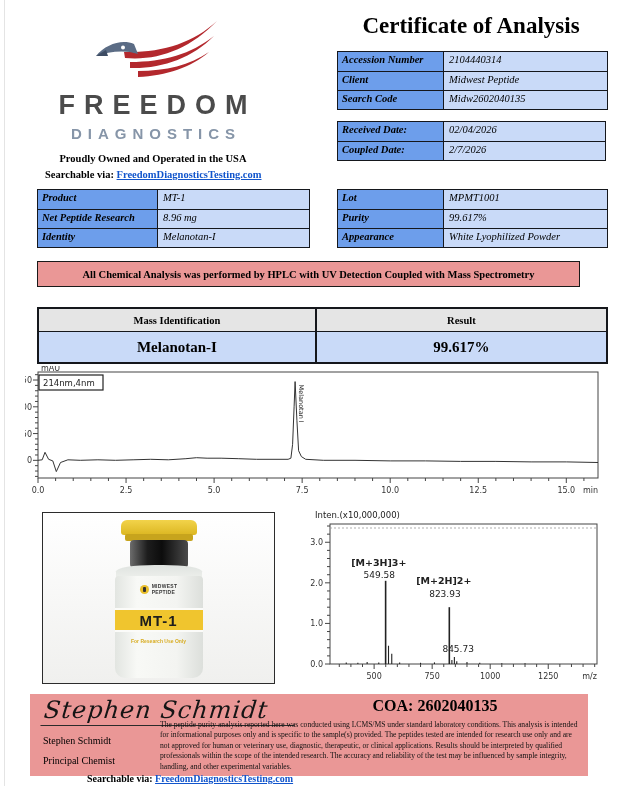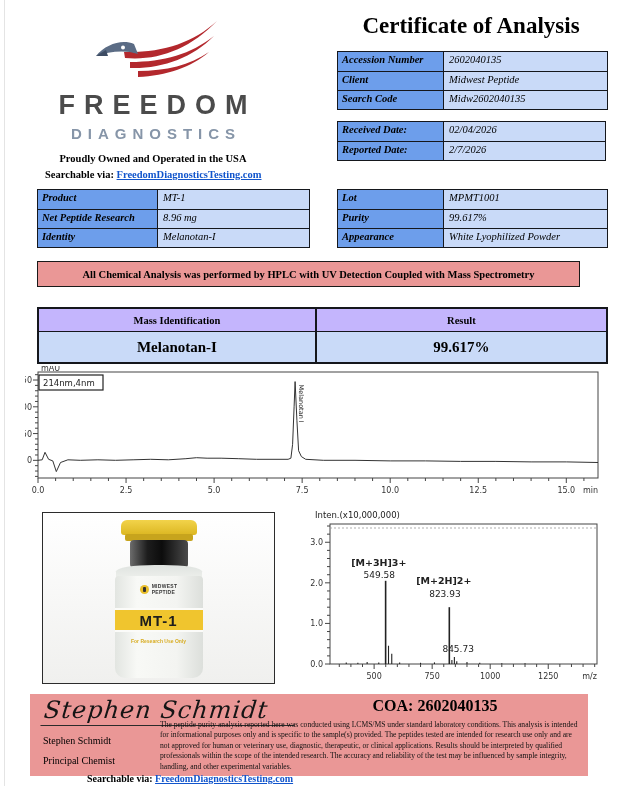--- a/index.html
+++ b/index.html
@@ -42,21 +42,21 @@
   #lot-table   .kv-label { width:106px; }
 
   
   #method-banner { position:absolute; left:37px; top:261px; width:543px; height:26px;
     background:#ea9796; border:1.6px solid #1a1a1a; display:flex; align-items:center;
     justify-content:center; font-weight:700; font-size:10.5px; text-align:center; padding:0 14px; }
 
   
   #mass-table { position:absolute; left:37px; top:307px; width:571px; border:2px solid #15171c; }
   .mt-row { display:flex; }
-  .mt-head { height:22px; background:#c4b5fd; }
+  .mt-head { height:22px; background:#e5e5e5; }
   .mt-data { height:31px; background:#c9daf8; border-top:1.6px solid #15171c; }
   .mt-cell { display:flex; align-items:center; justify-content:center; }
   .mt-c1 { width:49%; border-right:2px solid #15171c; }
   .mt-c2 { flex:1; }
   .mt-head .mt-cell { font-weight:700; font-size:10.5px; }
   .mt-data .mt-cell { font-weight:700; font-size:15px; }
 
   
   #chrom-wrap { position:absolute; left:25px; top:366px; width:585px; height:134px; }
   #ms-wrap    { position:absolute; left:287px; top:507px; width:325px; height:182px; }
@@ -131,38 +131,38 @@
   <div id="searchable-top">
     <span>Searchable via:</span>
     <span class="doclink">FreedomDiagnosticsTesting.com</span>
   </div>
 
   <div id="coa-title">Certificate of Analysis</div>
 
   <div id="info-table" class="kv-table">
       <div class="kv-row">
         <div class="kv-label">Accession Number</div>
-        <div class="kv-value">2602040135</div>
+        <div class="kv-value">2104440314</div>
       </div>
       <div class="kv-row">
         <div class="kv-label">Client</div>
         <div class="kv-value">Midwest Peptide</div>
       </div>
       <div class="kv-row">
         <div class="kv-label">Search Code</div>
         <div class="kv-value">Midw2602040135</div>
       </div>
     </div>
   <div id="dates-table" class="kv-table">
       <div class="kv-row">
         <div class="kv-label">Received Date:</div>
         <div class="kv-value">02/04/2026</div>
       </div>
       <div class="kv-row">
-        <div class="kv-label">Reported Date:</div>
+        <div class="kv-label">Coupled Date:</div>
         <div class="kv-value">2/7/2026</div>
       </div>
     </div>
   <div id="product-table" class="kv-table">
       <div class="kv-row">
         <div class="kv-label">Product</div>
         <div class="kv-value">MT-1</div>
       </div>
       <div class="kv-row">
         <div class="kv-label">Net Peptide Research</div>

